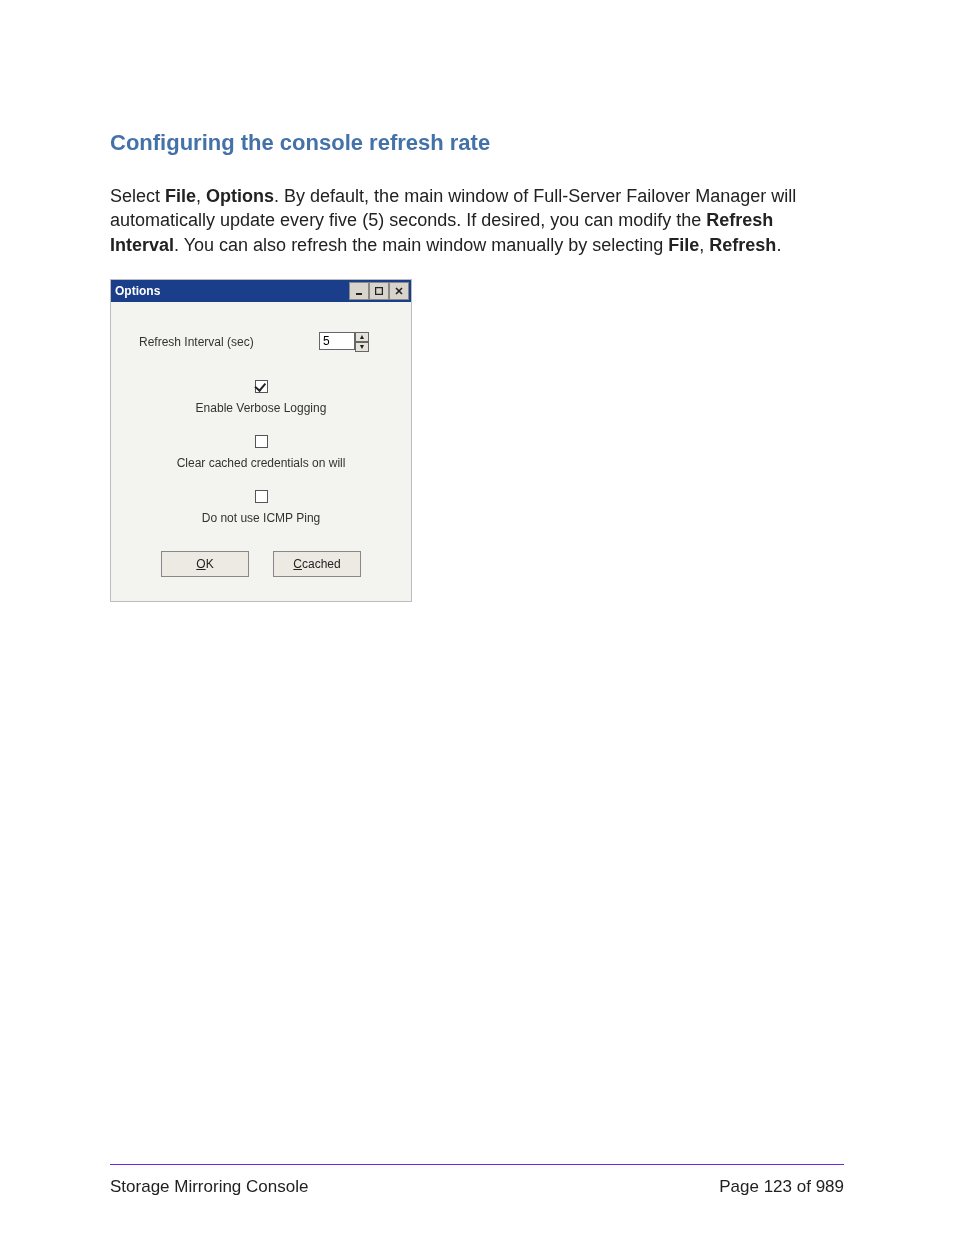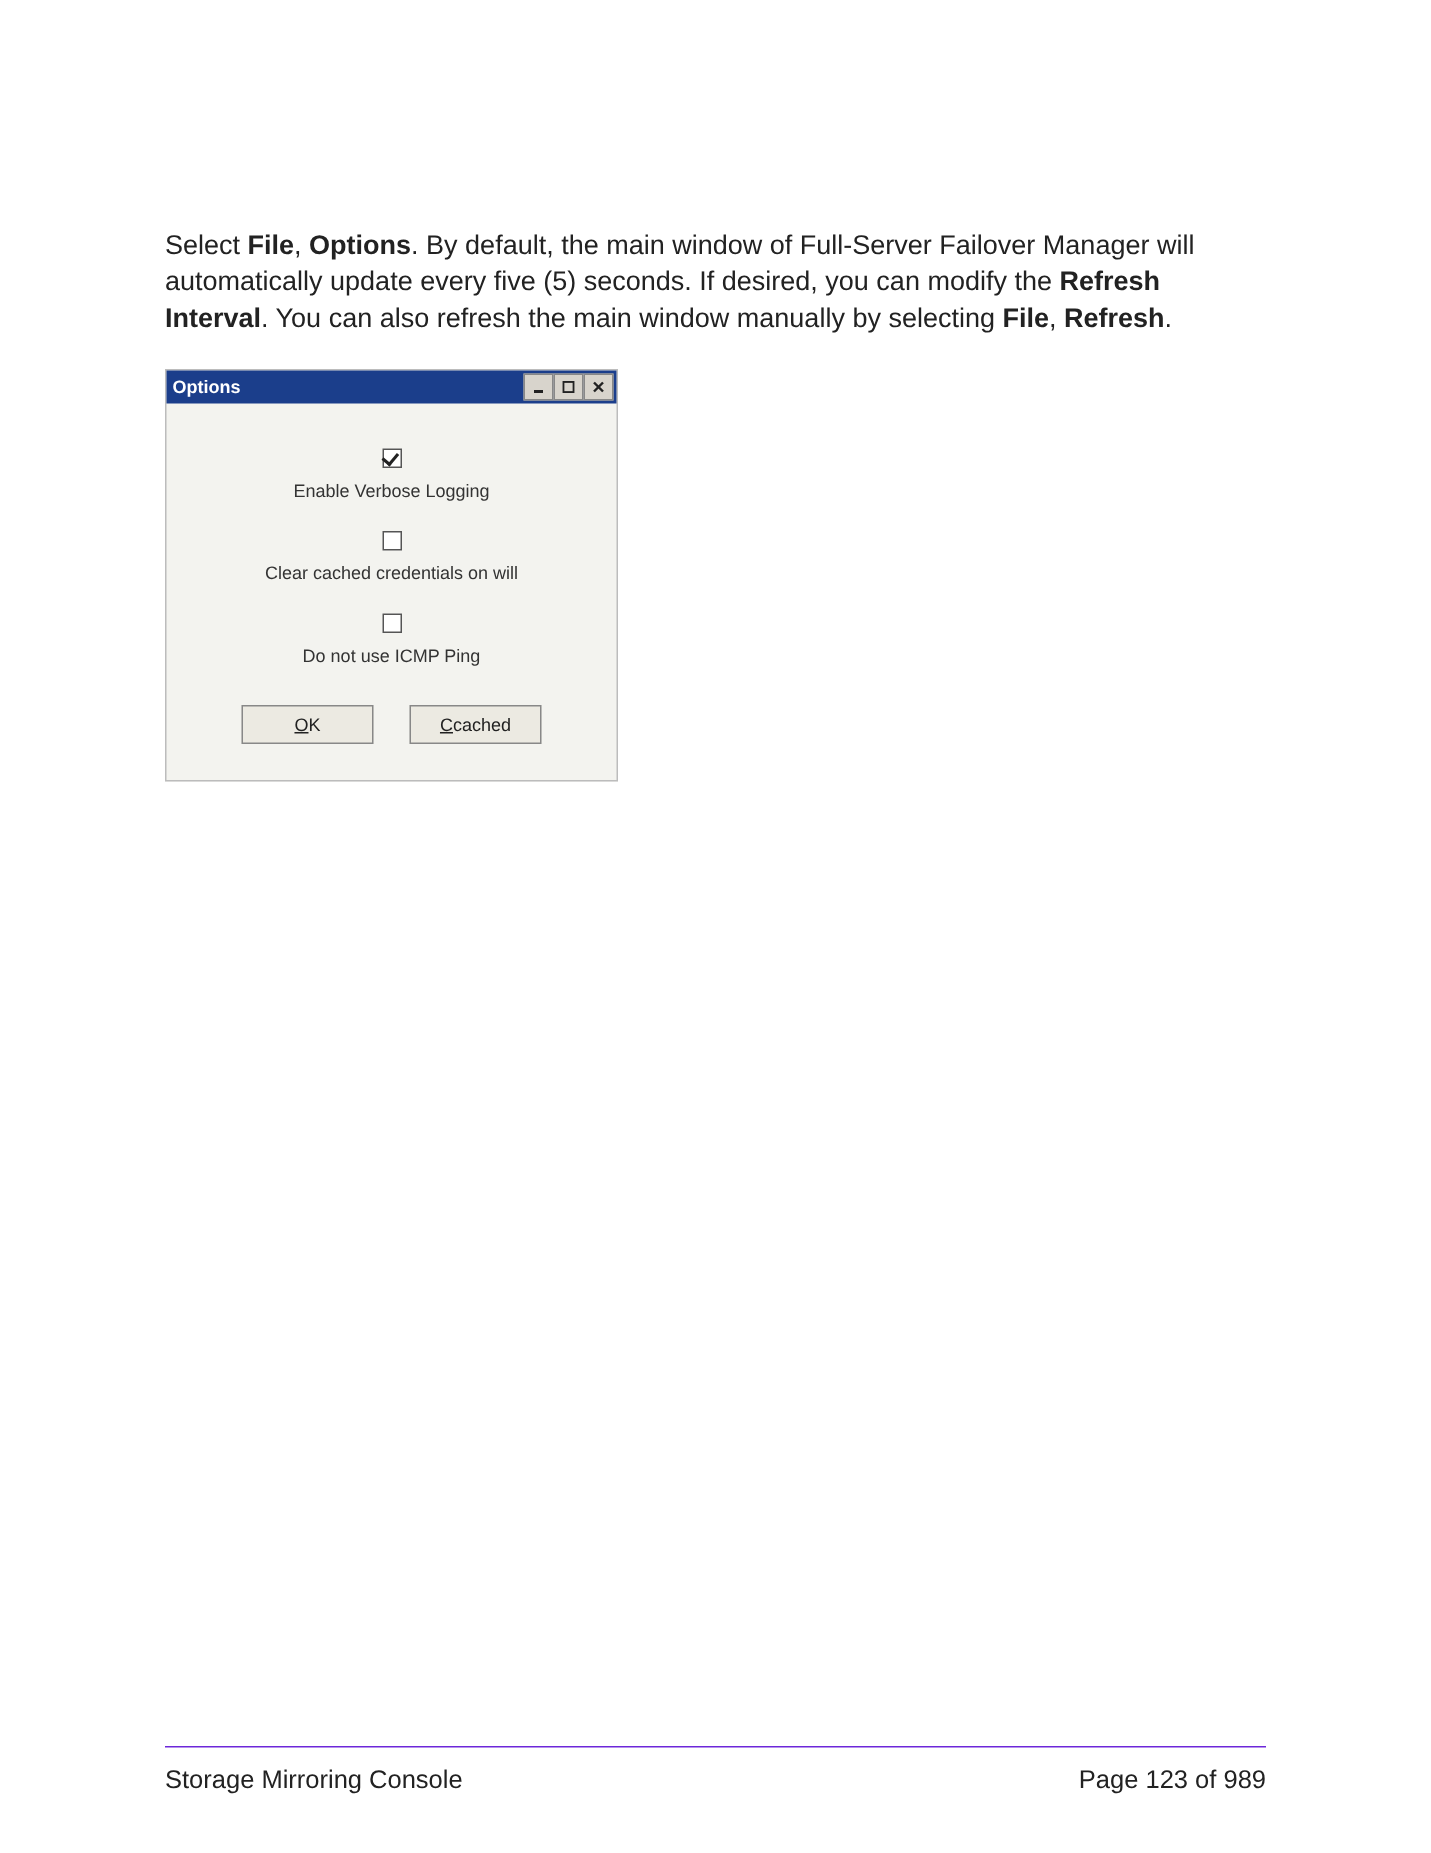--- a/index.html
+++ b/index.html
@@ -165,20 +165,21 @@
     display: flex;
     justify-content: space-between;
     font-size: 17px;
     color: #222;
   }
 </style>
 </head>
 <body>
 
 <div class="page">
+  <div class="heading">Configuring the console refresh rate</div>
 
   <div class="paragraph">
     <span>Select </span><b>File</b><span>, </span><b>Options</b><span>. By default, the main window of Full-Server Failover Manager will automatically update every five (5) seconds. If desired, you can modify the </span><b>Refresh Interval</b><span>. You can also refresh the main window manually by selecting </span><b>File</b><span>, </span><b>Refresh</b><span>.</span>
   </div>
 
   <div class="dialog">
     <div class="titlebar">
       <span>Options</span>
       <div class="win-controls">
         <div class="win-btn">
@@ -193,20 +194,30 @@
         </div>
         <div class="win-btn">
           <svg width="8" height="8">
               <line x1="1" y1="1" x2="7" y2="7" stroke="#222" stroke-width="1.6"></line>
               <line x1="7" y1="1" x2="1" y2="7" stroke="#222" stroke-width="1.6"></line>
             </svg>
         </div>
       </div>
     </div>
     <div class="dialog-body">
+      <div class="row">
+        <span class="row-label">Refresh Interval (sec)</span>
+        <div class="spin-wrap">
+          <input class="spin-input" value="5" style="">
+          <div class="spin-btns">
+            <div class="spin-btn">▲</div>
+            <div class="spin-btn">▼</div>
+          </div>
+        </div>
+      </div>
 
       <div class="check-row">
         <span id="cb-verbose" class="checkbox checked"></span>
         <span>Enable Verbose Logging</span>
       </div>
 
       <div class="check-row">
         <span id="cb-clear" class="checkbox"></span>
         <span>Clear cached credentials on will</span>
       </div>

